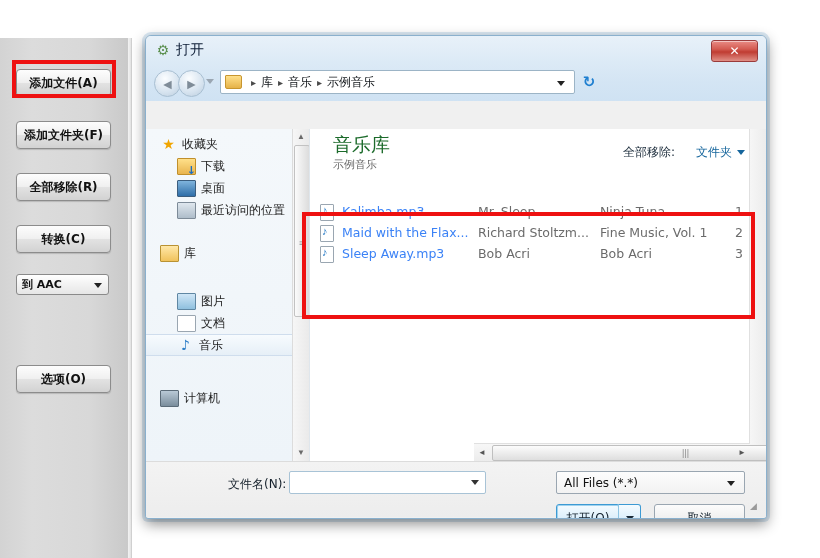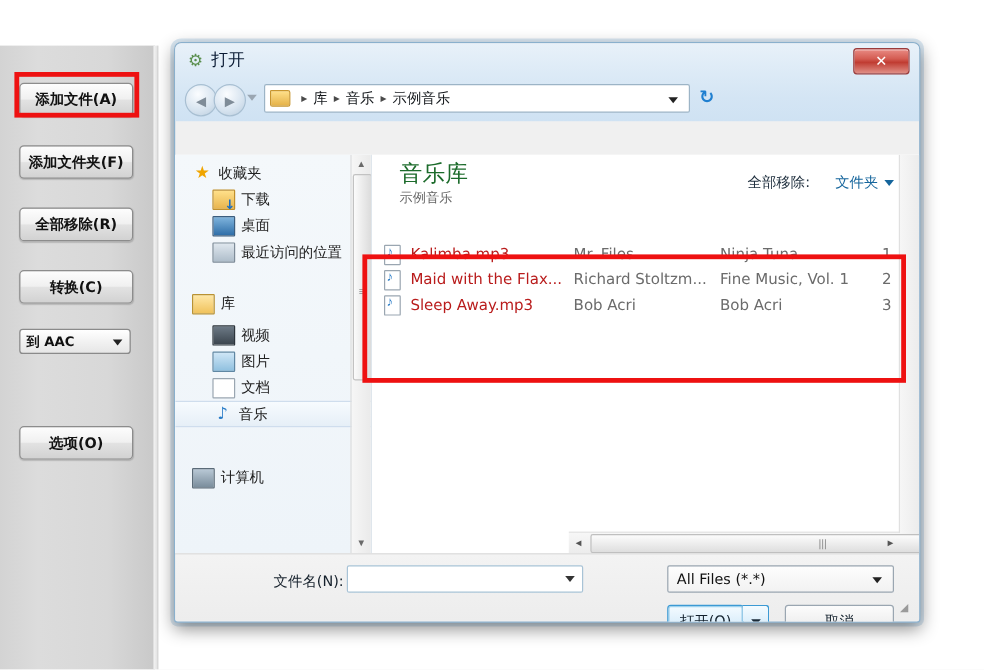--- a/index.html
+++ b/index.html
@@ -253,21 +253,21 @@
   #sort-arrow{
     position:absolute;left:48px;top:1px;width:0;height:0;
     border-left:5px solid transparent;border-right:5px solid transparent;border-bottom:5px solid #a8b4bf;
   }
   #rows{position:absolute;left:0;top:72px;width:100%;}
   .row{position:relative;height:21px;display:flex;align-items:center;cursor:default;}
   .cell{
     position:absolute;font-size:12.5px;font-family:"DejaVu Sans",sans-serif;
     white-space:nowrap;overflow:hidden;
   }
-  .cell.name{left:32px;color:#b91c1c;}
+  .cell.name{left:32px;color:#3b82f6;}
   .cell.artist{color:#6b6b6b;}
   .cell.album{color:#6b6b6b;}
   .cell.num{color:#6b6b6b;}
   .mp3ic{
     position:absolute;left:10px;top:3px;width:12px;height:15px;
     background:#ffffff;border:1px solid #9aa6b1;border-radius:1px;
   }
   .mp3ic:after{content:"♪";position:absolute;left:1px;top:-1px;font-size:11px;color:#2a7cc7;}
 
   #hl-filelist{
@@ -370,21 +370,21 @@
     <div class="tool-btn" style="top:187px">
         <span>转换(C)</span>
       </div>
     <div class="tool-btn" style="top:135px">
         <span>全部移除(R)</span>
       </div>
     <div class="tool-select" style="top:236px">
       <span>到  AAC</span>
       <span class="caret"></span>
     </div>
-    <div class="tool-btn" style="top:317px">
+    <div class="tool-btn" style="top:327px">
         <span>选项(O)</span>
       </div>
   </div>
   <div id="left-panel-edge"></div>
   <div id="hl-addfile"></div>
 
   <div id="dialog">
 
     <div id="dlg-chrome">
       <div id="dlg-titlebar">
@@ -437,24 +437,20 @@
           <span>桌面</span>
         </div>
         <div class="tree-item tree-lvl2" style="top:70px">
           <span class="tree-ic ic-recent"></span>
           <span>最近访问的位置</span>
         </div>
         <div class="tree-item tree-lvl1" style="top:113px">
           <span class="tree-ic ic-lib"></span>
           <span>库</span>
         </div>
-        <div class="tree-item tree-lvl2" style="top:139px">
-          <span class="tree-ic ic-vid"></span>
-          <span>视频</span>
-        </div>
         <div class="tree-item tree-lvl2" style="top:161px">
           <span class="tree-ic ic-pic"></span>
           <span>图片</span>
         </div>
         <div class="tree-item tree-lvl2" style="top:183px">
           <span class="tree-ic ic-doc"></span>
           <span>文档</span>
         </div>
         <div class="tree-item tree-lvl2 sel" style="top:205px">
           <span class="tree-ic ic-music">♪</span>
@@ -481,21 +477,21 @@
           <div id="arrange-label">全部移除:</div>
           <div id="arrange-value">文件夹</div>
           <div id="arrange-caret"></div>
         </div>
 
 
         <div id="rows">
           <div class="row">
             <span class="mp3ic"></span>
             <span class="cell name" style="left:32px">Kalimba.mp3</span>
-            <span class="cell artist" style="left:168px">Mr. Files</span>
+            <span class="cell artist" style="left:168px">Mr. Sleep</span>
             <span class="cell album" style="left:290px">Ninja Tuna</span>
             <span class="cell num" style="left:425px">1</span>
           </div>
           <div class="row">
             <span class="mp3ic"></span>
             <span class="cell name" style="left:32px">Maid with the Flax...</span>
             <span class="cell artist" style="left:168px">Richard Stoltzm...</span>
             <span class="cell album" style="left:290px">Fine Music, Vol. 1</span>
             <span class="cell num" style="left:425px">2</span>
           </div>

